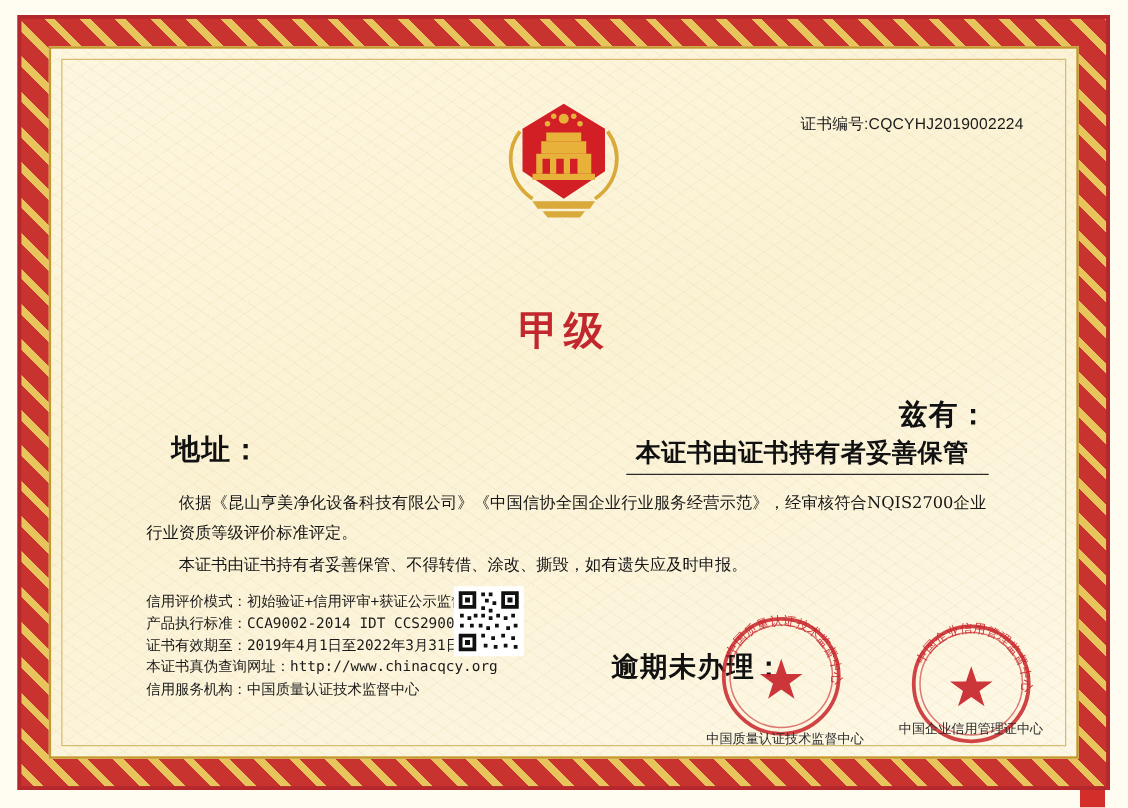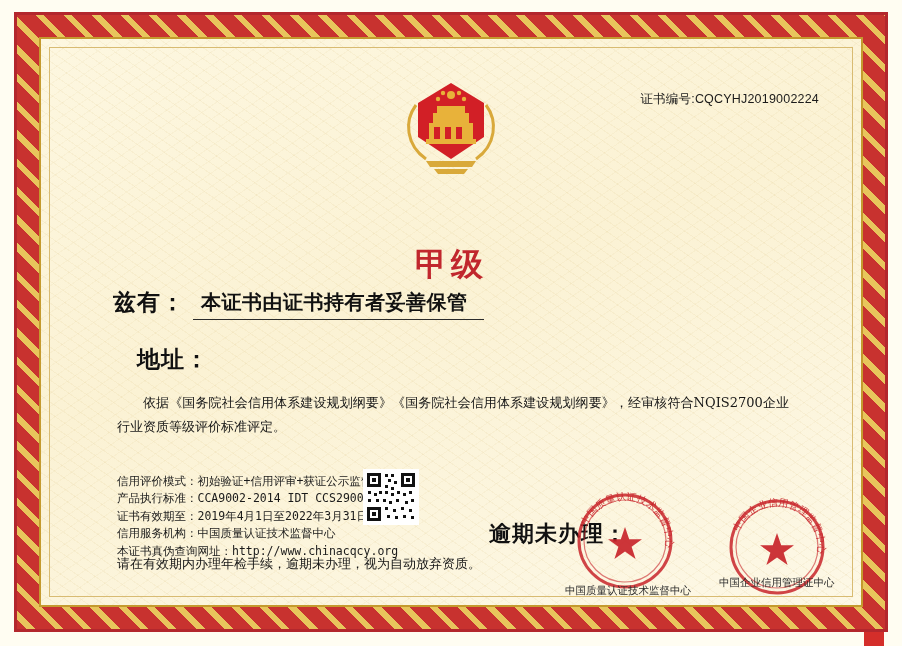--- a/index.html
+++ b/index.html
@@ -130,21 +130,21 @@
     color: #c1272d;
   }
 
   .field-row {
     position: absolute;
     left: 72px;
     right: 70px;
     display: flex;
     align-items: flex-end;
   }
-  .field-row.row-company { top: 248px; }
+  .field-row.row-company { top: 277px; flex-direction: column; }
   .field-row.row-address { top: 305px; margin-left: 24px; }
 
   .field-label {
     font-family: "DejaVu Serif", "Liberation Serif", serif;
     font-size: 23px;
     font-weight: bold;
     color: #111;
     letter-spacing: 1px;
     white-space: nowrap;
     padding-bottom: 2px;
@@ -303,29 +303,30 @@
         <div class="field-row row-company">
           <span class="field-label">兹有：</span>
           <span class="field-value">本证书由证书持有者妥善保管</span>
         </div>
 
         <div class="field-row row-address">
           <span class="field-label">地址：</span>
         </div>
 
         <div class="paragraphs">
-          <p>依据《国务院社会信用体系建设规划纲要》《国务院社会信用体系建设规划纲要》，经审核符合NQIS2700企业行业资质等级评价标准评定。</p>
+          <p>依据《昆山亨美净化设备科技有限公司》《中国信协全国企业行业服务经营示范》，经审核符合NQIS2700企业行业资质等级评价标准评定。</p>
+          <p>本证书由证书持有者妥善保管、不得转借、涂改、撕毁，如有遗失应及时申报。</p>
         </div>
 
         <div class="meta-block">
           <div>信用评价模式：初始验证+信用评审+获证公示监督</div>
           <div>产品执行标准：CCA9002-2014  IDT CCS2900-2015</div>
           <div>证书有效期至：2019年4月1日至2022年3月31日</div>
+          <div>本证书真伪查询网址：http://www.chinacqcy.org</div>
           <div>信用服务机构：中国质量认证技术监督中心</div>
-          <div>本证书真伪查询网址：http://www.chinacqcy.org</div>
         </div>
 
         <div class="qr">
           <svg viewBox="0 0 52 52" width="52" height="52" aria-hidden="true">
             <rect x="0" y="0" width="52" height="52" fill="#ffffff"></rect>
             <g fill="#111111">
               <rect x="2" y="2" width="14" height="14"></rect>
               <rect x="36" y="2" width="14" height="14"></rect>
               <rect x="2" y="36" width="14" height="14"></rect>
             </g>
@@ -364,21 +365,20 @@
               <rect x="36" y="36" width="3" height="3"></rect>
                 <rect x="44" y="38" width="3" height="3"></rect>
               <rect x="22" y="44" width="3" height="3"></rect>
                 <rect x="30" y="45" width="3" height="3"></rect>
               <rect x="38" y="44" width="3" height="3"></rect>
                 <rect x="46" y="45" width="3" height="3"></rect>
             </g>
           </svg>
         </div>
 
-        <div class="notice">请在有效期内办理年检手续，逾期未办理，视为自动放弃资质。</div>
 
         <div class="issuer">逾期未办理：</div>
 
         <div class="seal seal-left">
           <svg viewBox="0 0 112 112" width="112" height="112" aria-hidden="true">
             <defs>
               <path id="ringpathL" d="M56,56 m-41,0 a41,41 0 1,1 82,0 a41,41 0 1,1 -82,0"></path>
             </defs>
             <circle cx="56" cy="56" r="46" fill="none" stroke="#c8242a" stroke-width="3" opacity="0.85"></circle>
             <circle cx="56" cy="56" r="41" fill="none" stroke="#c8242a" stroke-width="1.2" opacity="0.6"></circle>

